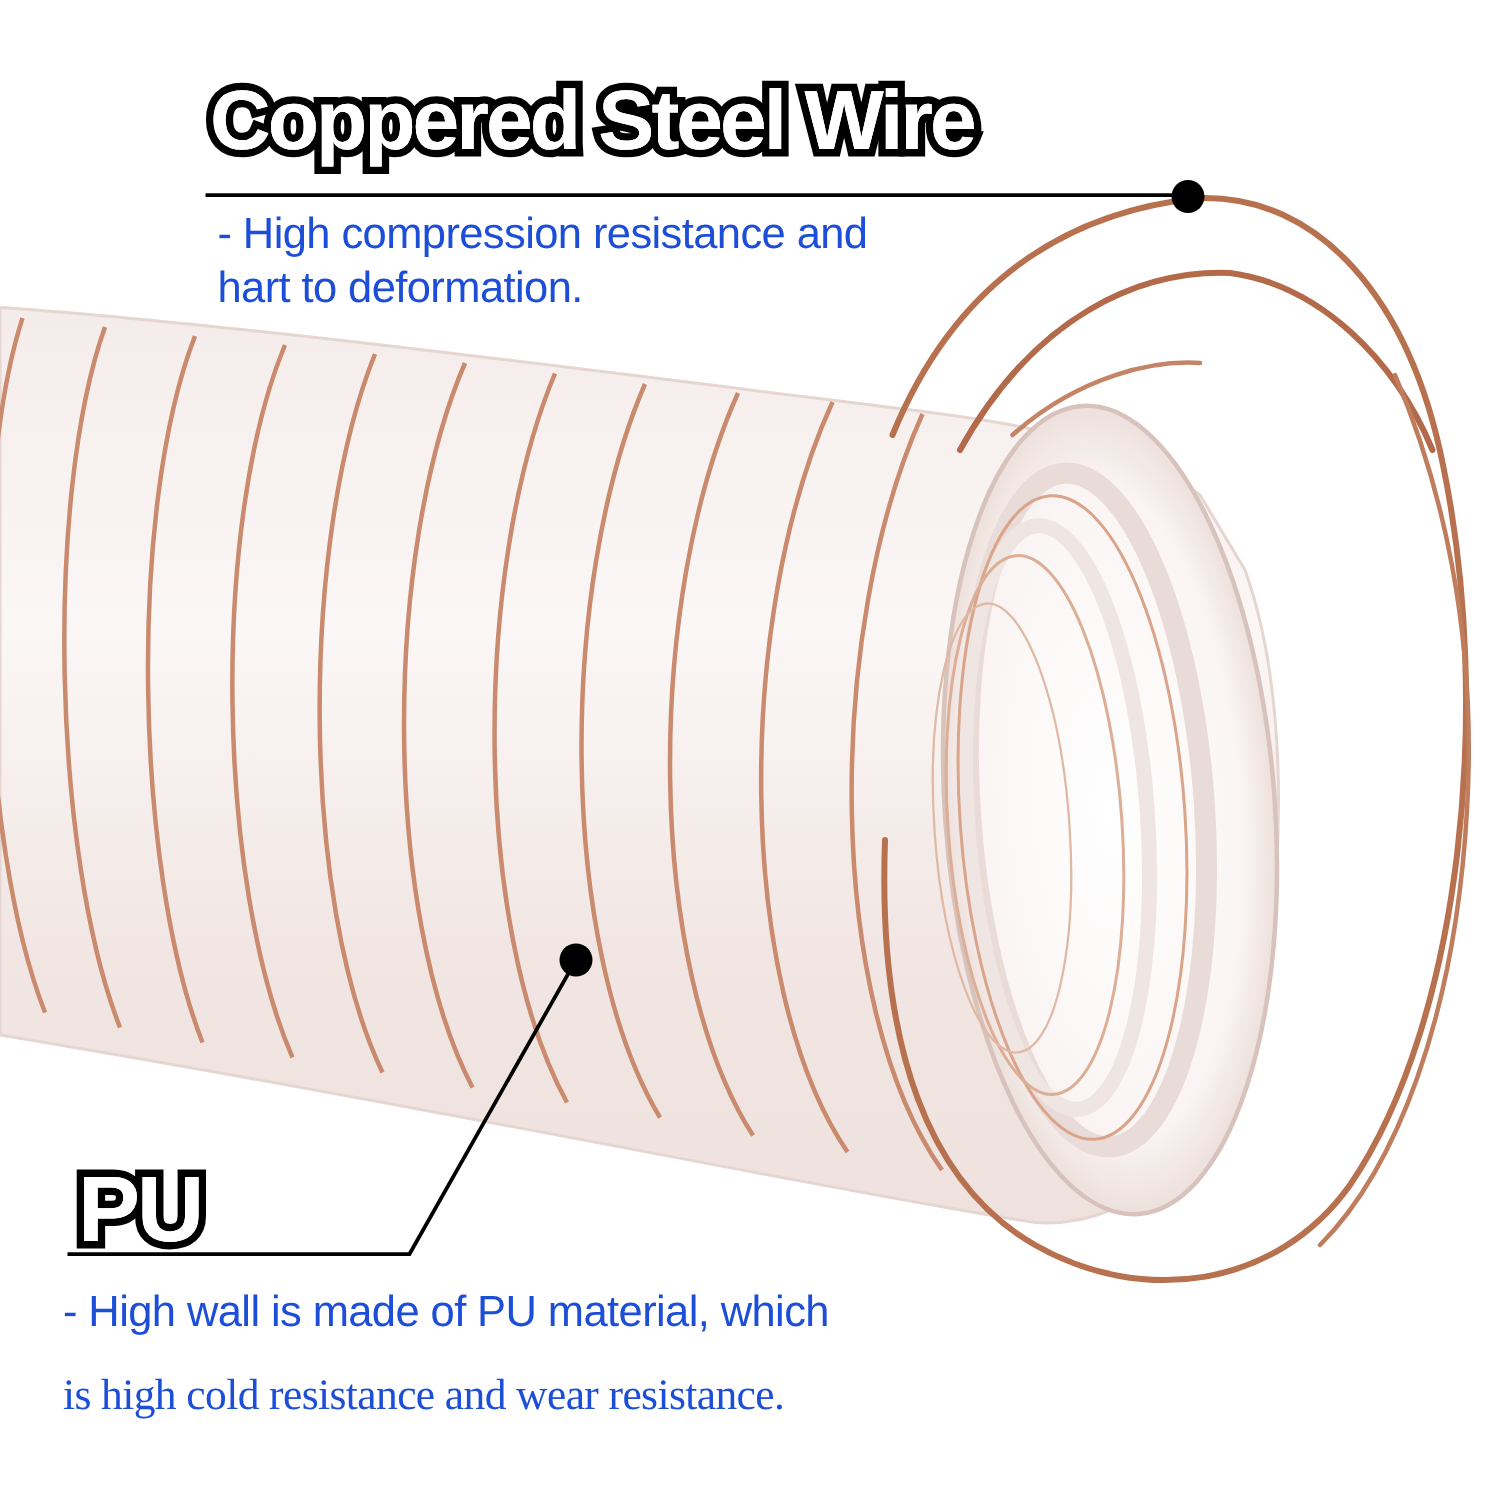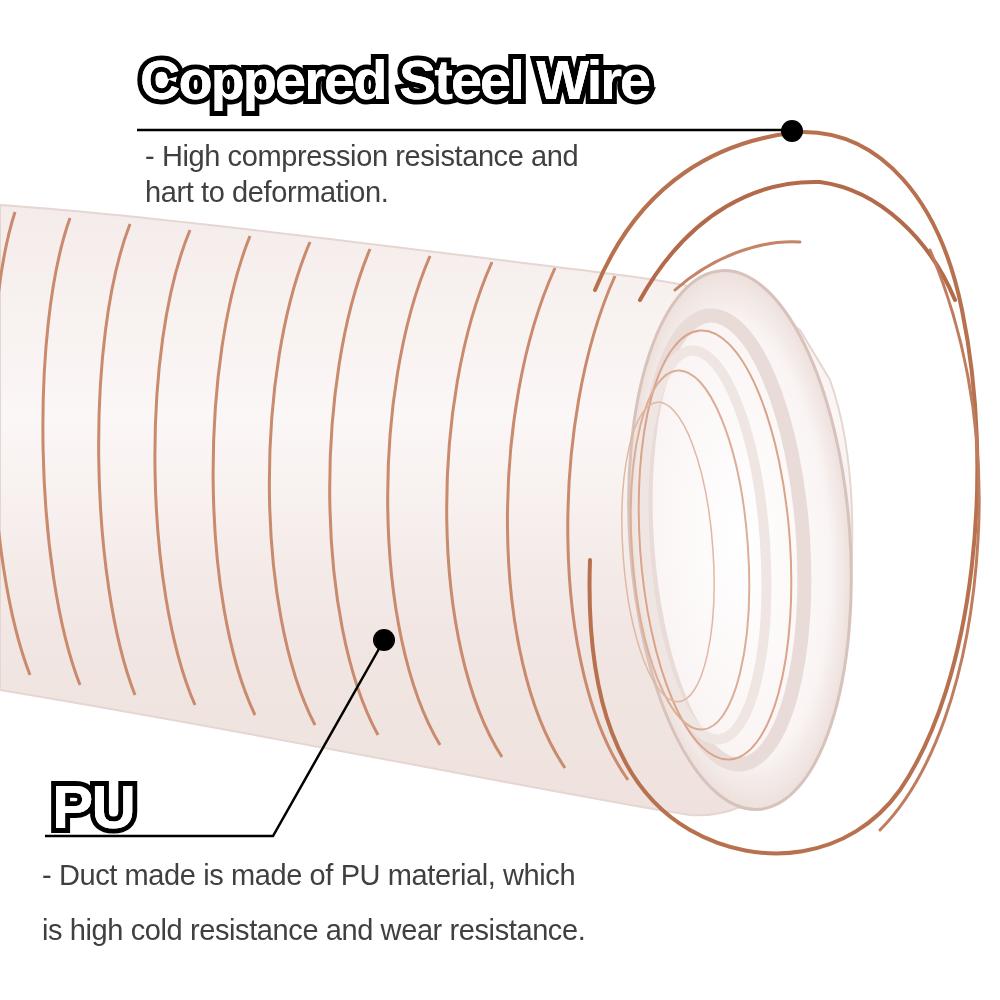--- a/index.html
+++ b/index.html
@@ -18,30 +18,30 @@
     }
     .outlined-title .inner {
       position: absolute; left: 0; top: 0;
       -webkit-text-stroke: 0;
       color: #ffffff;
     }
     #title-wire { left: 140px; top: 52px; font-size: 56px; text-align: right; }
     #title-pu { left: 52px; top: 776px; font-size: 62px; }
     .desc {
       position: absolute;
-      color: #404040;
+      color: #1d4ed8;
       font-family: "Liberation Sans", sans-serif;
       font-size: 29px;
       line-height: 36px;
       letter-spacing: -0.4px;
       white-space: nowrap;
     }
     #desc-wire { left: 145px; top: 138px; }
     #desc-pu-1 { left: 42px; top: 857px; }
-    #desc-pu-2 { left: 42px; top: 912px; }
+    #desc-pu-2 { left: 42px; top: 912px; font-family: Liberation Serif, serif; }
   </style>
 </head>
 <body>
 
 <div class="scene">
 
   <svg width="1000" height="1000" viewBox="0 0 1000 1000" style="position:absolute;left:0;top:0;">
     <defs>
       <linearGradient id="hoseGrad" x1="0" y1="0" x2="0" y2="1">
         <stop offset="0" stop-color="#f4ecea"></stop>
@@ -105,15 +105,15 @@
   </div>
   <div id="desc-wire" class="desc">
     <div>- High compression resistance and</div>
     <div>hart to deformation.</div>
   </div>
 
   <div id="title-pu" class="outlined-title">
     <span>PU</span>
     <span class="inner">PU</span>
   </div>
-  <div id="desc-pu-1" class="desc">- Duct made is made of PU material, which</div>
+  <div id="desc-pu-1" class="desc">- High wall is made of PU material, which</div>
   <div id="desc-pu-2" class="desc">is high cold resistance and wear resistance.</div>
 </div>
 
 </body></html>

